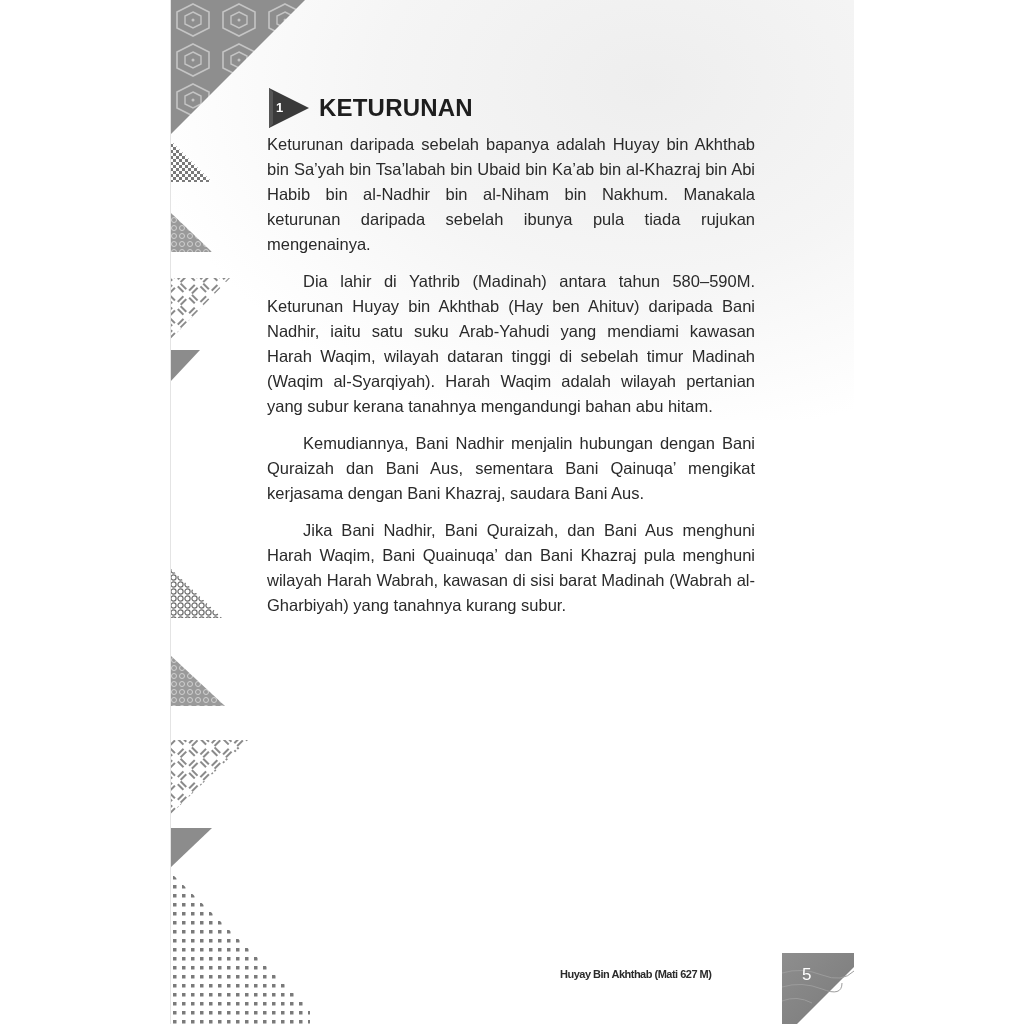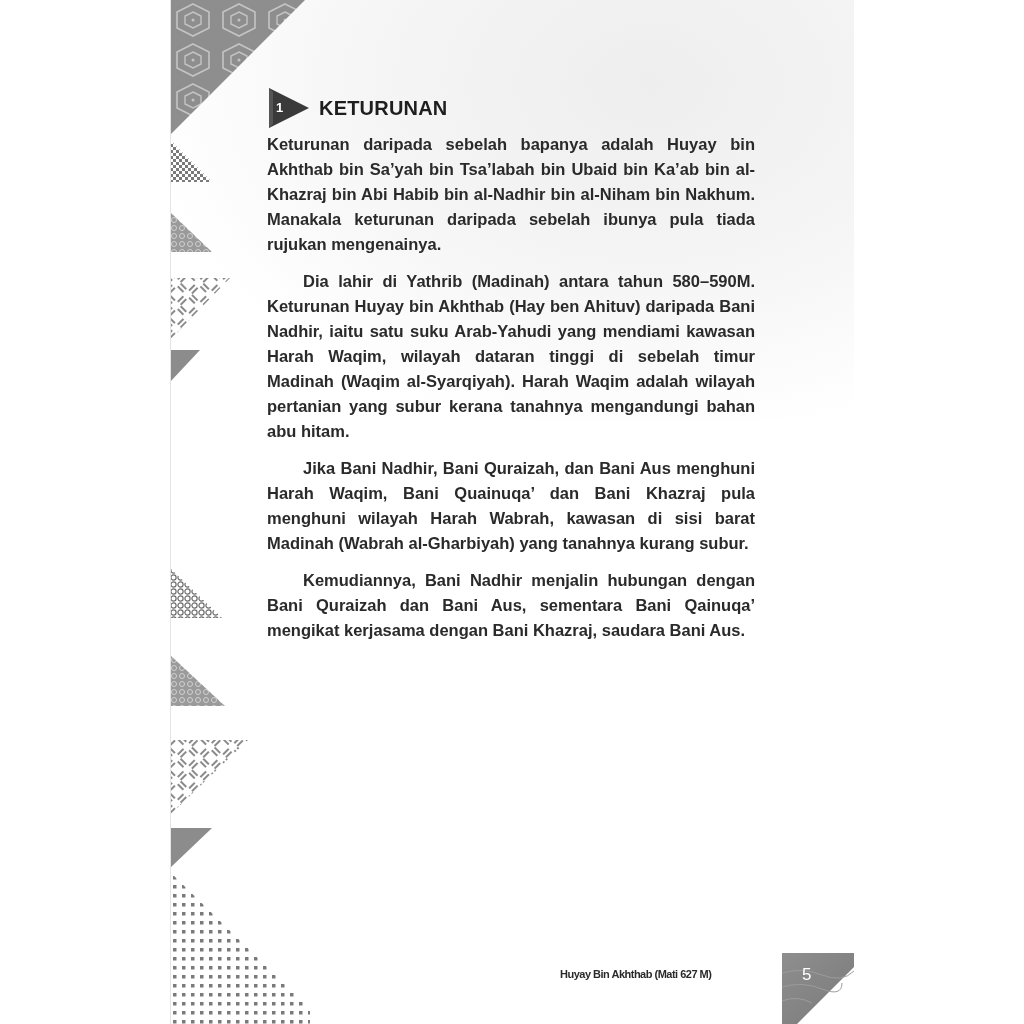--- a/index.html
+++ b/index.html
@@ -7,22 +7,22 @@
   .page { position:absolute; left:170px; top:0; width:684px; height:1024px; background:#ffffff; overflow:hidden; }
   .page-edge { position:absolute; left:0; top:0; width:1px; height:1024px; background:#e4e4e4; }
   .bg-wash { position:absolute; left:0; top:0; width:684px; height:420px;
     background: radial-gradient(ellipse at 70% 20%, #eeeeee 0%, #f5f5f5 40%, rgba(255,255,255,0) 75%); }
   .deco { position:absolute; left:0; }
   .text-block { position:absolute; left:97px; top:88px; width:504px; color:#2a2a2a; }
   .heading { display:flex; align-items:center; height:40px; margin-bottom:4px; }
   .chip { position:relative; width:44px; height:40px; margin-right:8px; }
   .chip svg { position:absolute; left:0; top:0; }
   .chip-num { position:absolute; left:9px; top:12px; color:#fff; font-size:13px; font-weight:bold; }
-  .heading-title { font-size:20px; font-weight:bold; color:#1e1e1e; letter-spacing:0.2px; }
-  p { margin:0 16px 12px 0; font-size:16.5px; line-height:25px; text-align:justify; text-align-last:left;font-weight:bold; }
+  .heading-title { font-size:24px; font-weight:bold; color:#1e1e1e; letter-spacing:0.2px; }
+  p { margin:0 16px 12px 0; font-size:16.5px; line-height:25px; text-align:justify; text-align-last:left; }
   p.indent { text-indent:36px; }
   sup { font-size:9px; vertical-align:super; line-height:0; }
   .footer-title { position:absolute; left:390px; top:968px; font-size:11px; font-weight:bold; color:#2a2a2a; letter-spacing:-0.5px; }
   .page-badge { position:absolute; left:612px; top:953px; width:72px; height:71px; }
   .page-num { position:absolute; left:20px; top:12px; color:#ffffff; font-size:17px; }
 </style>
 </head>
 <body>
 
 <div class="page">
@@ -81,22 +81,22 @@
           <polygon points="2,0 42,20 2,40" fill="#3a3a3a"></polygon>
           <polygon points="2,0 6,4 6,36 2,40" fill="#555"></polygon>
         </svg>
         <span class="chip-num">1</span>
       </div>
       <span class="heading-title">KETURUNAN</span>
     </div>
 
     <p><span>Keturunan daripada sebelah bapanya adalah Huyay bin Akhthab bin Sa’yah bin Tsa’labah bin Ubaid bin Ka’ab bin al-Khazraj bin Abi Habib bin al-Nadhir bin al-Niham bin Nakhum. Manakala keturunan daripada sebelah ibunya pula tiada rujukan mengenainya.</span></p>
     <p class="indent"><span>Dia lahir di Yathrib (Madinah) antara tahun 580–590M. Keturunan Huyay bin Akhthab (Hay ben Ahituv) daripada Bani Nadhir, iaitu satu suku Arab-Yahudi yang mendiami kawasan Harah Waqim, wilayah dataran tinggi di sebelah timur Madinah (Waqim al-Syarqiyah). Harah Waqim adalah wilayah pertanian yang subur kerana tanahnya mengandungi bahan abu hitam.</span></p>
+    <p class="indent"><span>Kemudiannya, Bani Nadhir menjalin hubungan dengan Bani Quraizah dan Bani Aus, sementara Bani Qainuqa’ mengikat kerjasama dengan Bani Khazraj, saudara Bani Aus.</span></p>
     <p class="indent"><span>Jika Bani Nadhir, Bani Quraizah, dan Bani Aus menghuni Harah Waqim, Bani Quainuqa’ dan Bani Khazraj pula menghuni wilayah Harah Wabrah, kawasan di sisi barat Madinah (Wabrah al-Gharbiyah) yang tanahnya kurang subur.</span></p>
-    <p class="indent"><span>Kemudiannya, Bani Nadhir menjalin hubungan dengan Bani Quraizah dan Bani Aus, sementara Bani Qainuqa’ mengikat kerjasama dengan Bani Khazraj, saudara Bani Aus.</span></p>
   </div>
 
   <div class="footer-title">Huyay Bin Akhthab (Mati 627 M)</div>
 
   <div class="page-badge">
     <svg width="72" height="71">
       <defs>
         <linearGradient id="bg" x1="0" y1="0" x2="1" y2="1">
           <stop offset="0" stop-color="#8e8e8e"></stop>
           <stop offset="1" stop-color="#7a7a7a"></stop>

